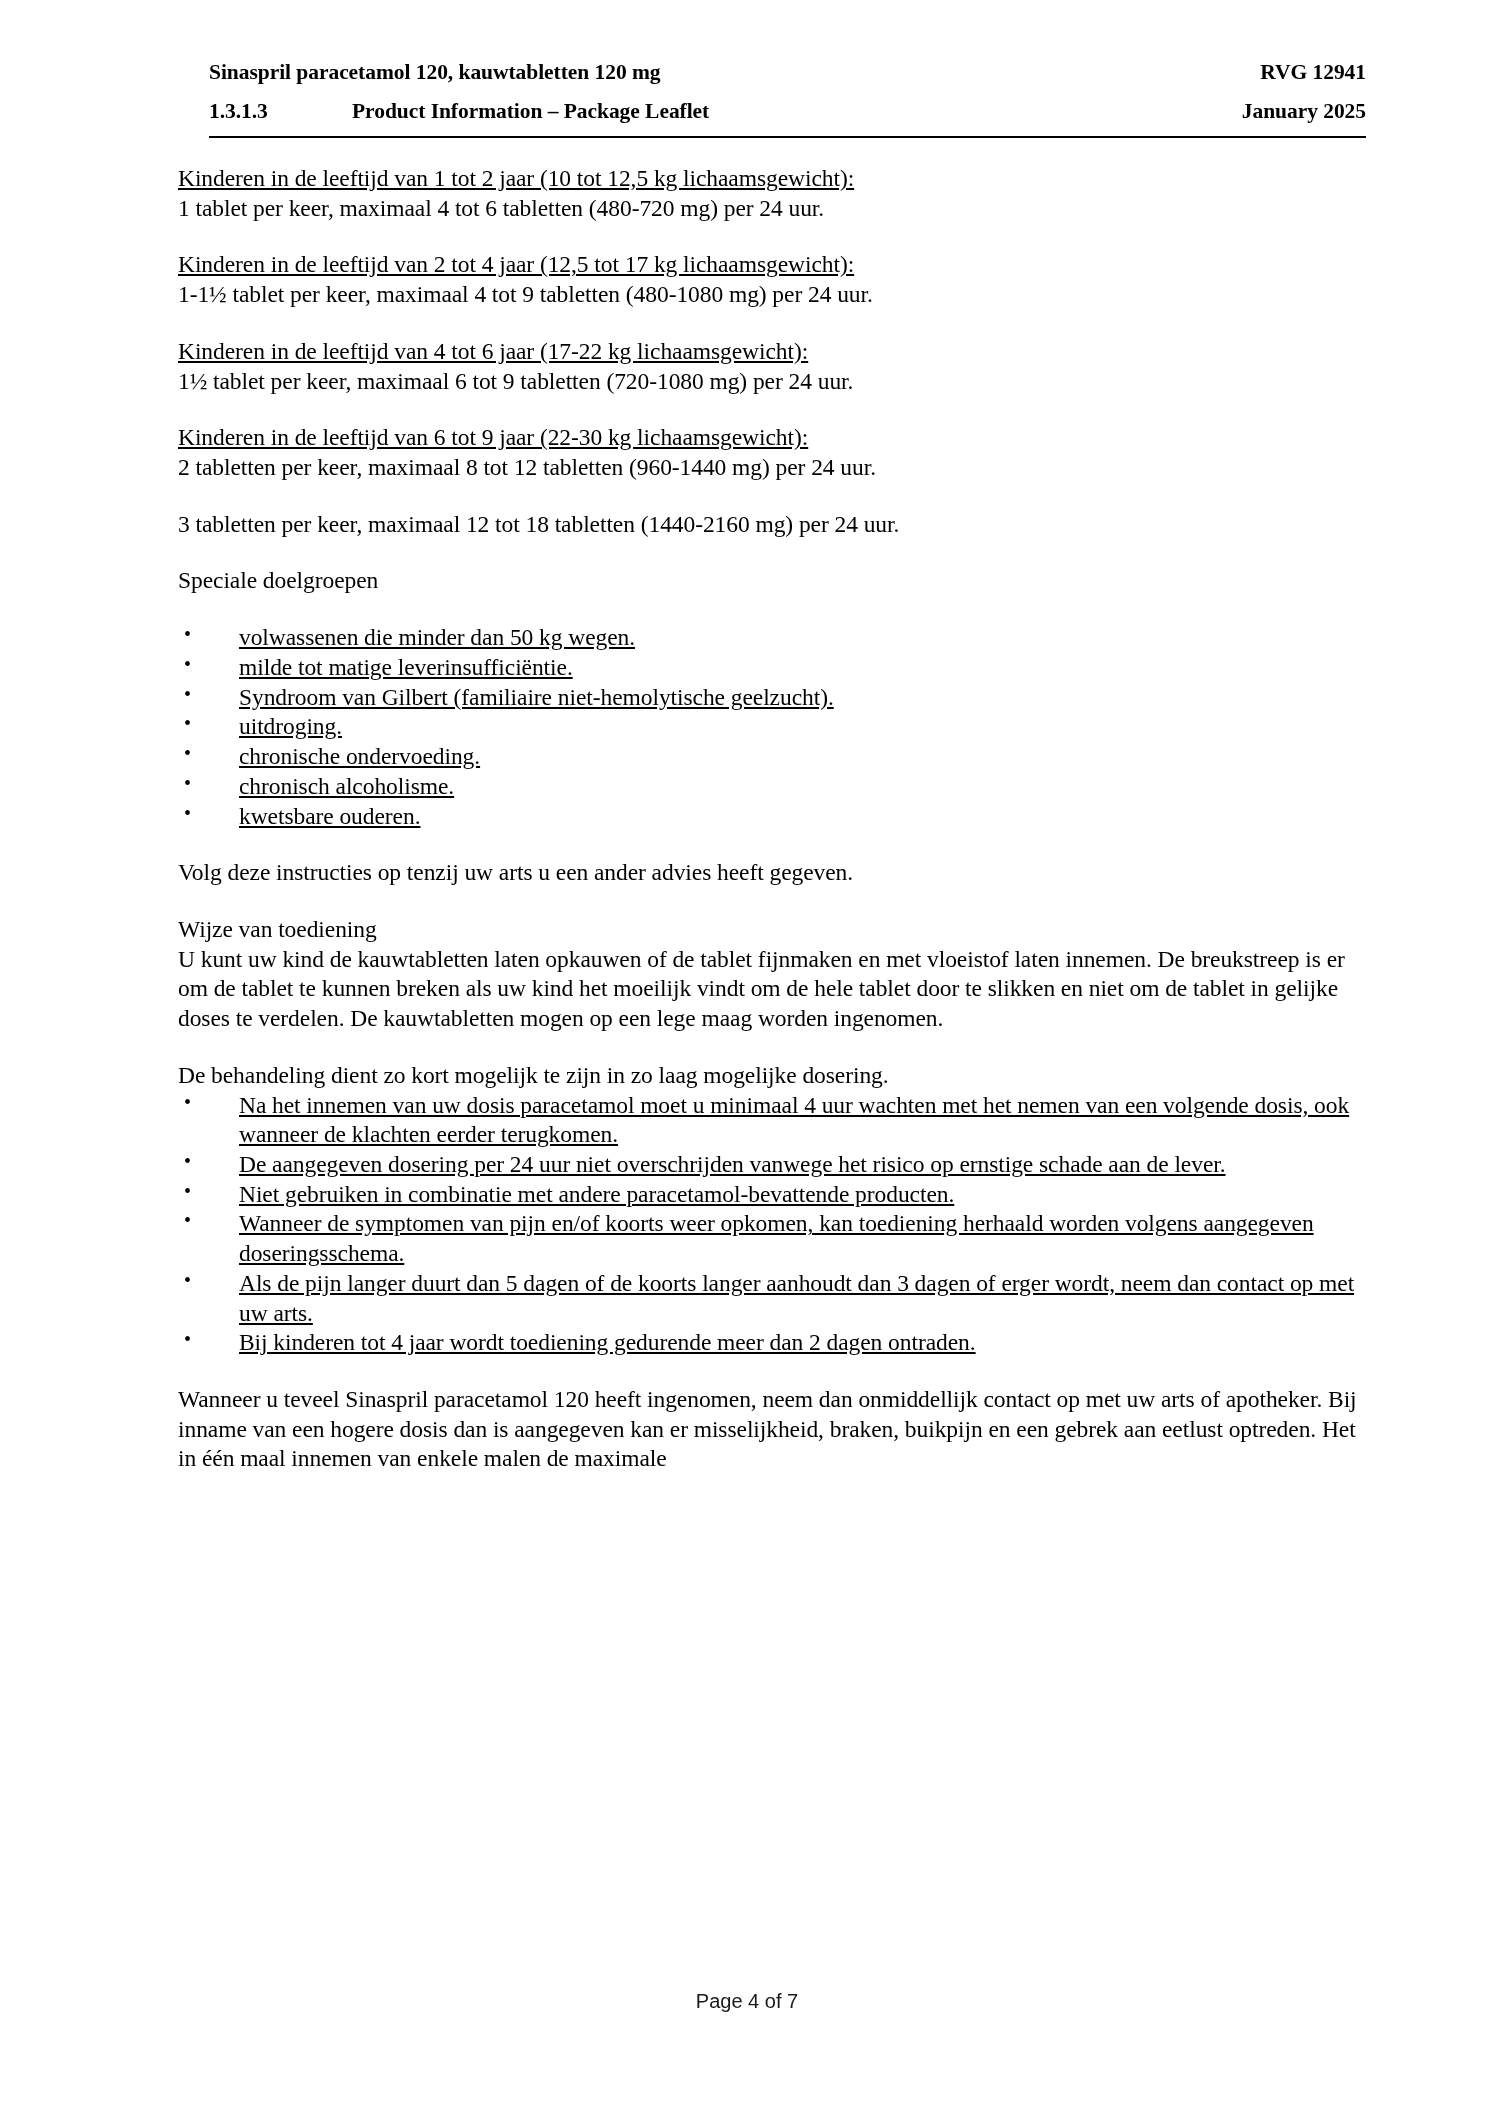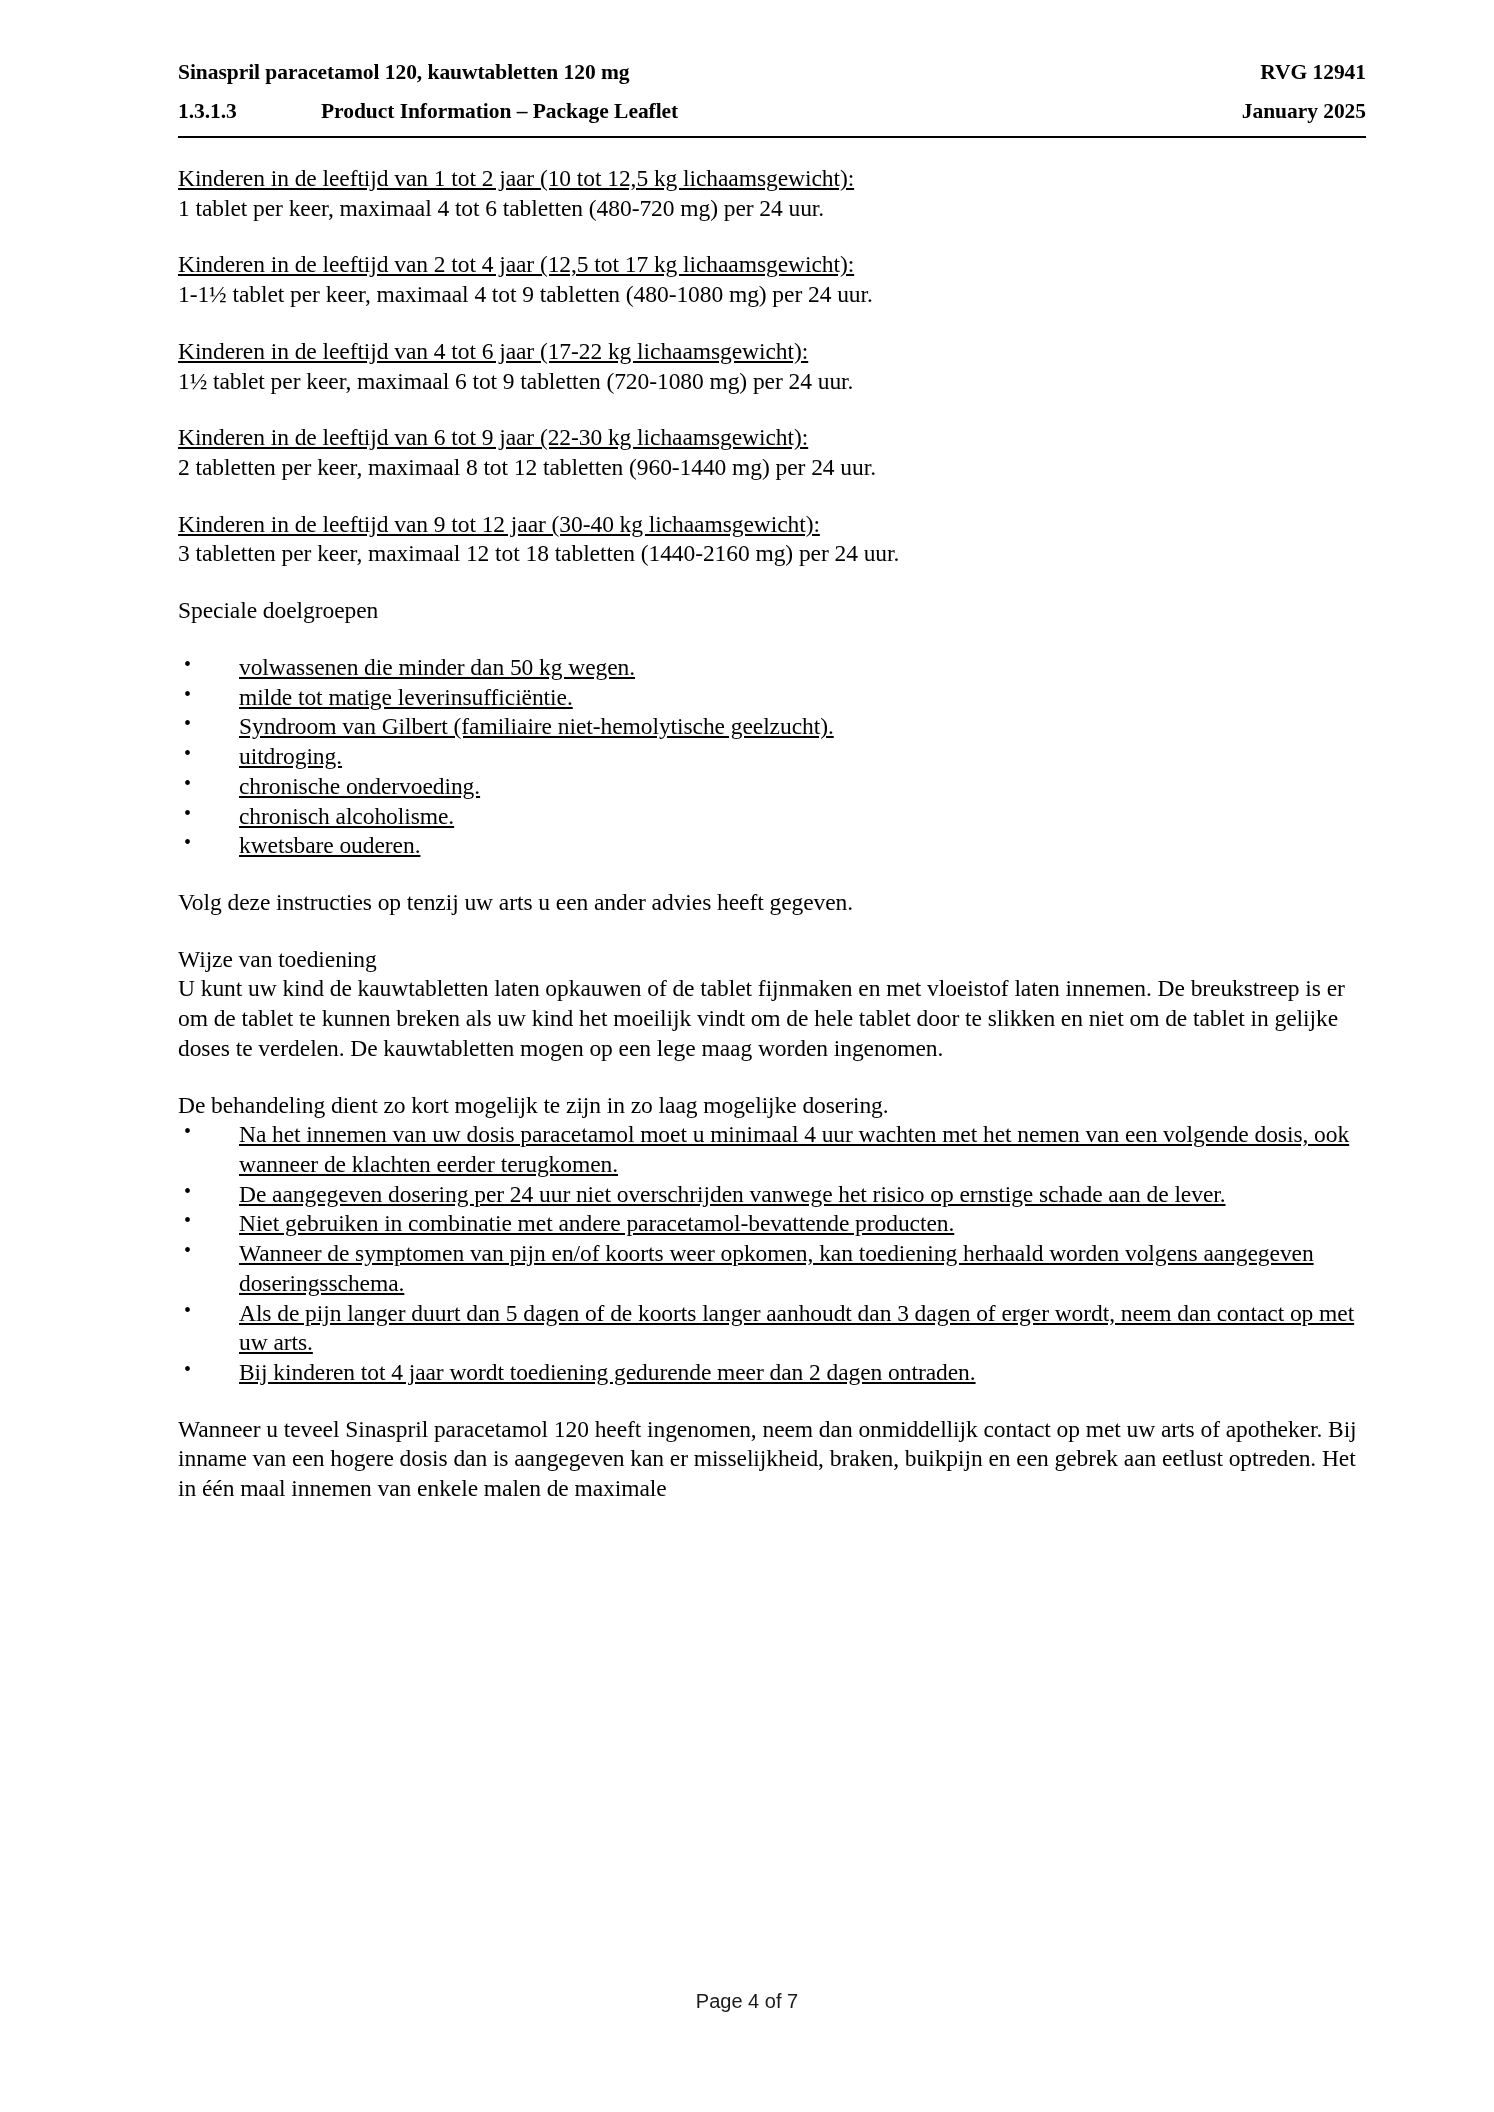--- a/index.html
+++ b/index.html
@@ -22,20 +22,21 @@
     box-sizing: border-box;
     padding: 62px 128px 0 178px;
   }
 
   
   .doc-header {
     font-weight: bold;
     font-size: 21.5px;
     line-height: 1.0;
     letter-spacing: -0.05px;
+    margin-left: 31px;
   }
   .hdr-row {
     display: flex;
     justify-content: space-between;
     align-items: baseline;
     width: 100%;
   }
   .hdr-row + .hdr-row { margin-top: 17px; }
   .hdr-left { display: flex; align-items: baseline; }
   .hdr-code { width: 143px; flex: 0 0 auto; }
@@ -141,21 +142,20 @@
     </div>
     <div class="gap"></div>
 
     <div class="block">
       <p class="para uline">Kinderen in de leeftijd van 6 tot 9 jaar (22-30 kg lichaamsgewicht):</p>
       <p class="para">2 tabletten per keer, maximaal 8 tot 12 tabletten (960-1440 mg) per 24 uur.</p>
     </div>
     <div class="gap"></div>
 
     <div class="block">
-      <p class="para uline">Kinderen in de leeftijd van 9 tot 12 jaar (30-40 kg lichaamsgewicht):</p>
       <p class="para">3 tabletten per keer, maximaal 12 tot 18 tabletten (1440-2160 mg) per 24 uur.</p>
     </div>
     <div class="gap"></div>
 
     <div class="block">
       <p class="para bold">Speciale doelgroepen</p>
     </div>
     <div class="gap"></div>
 
     <div class="block">

